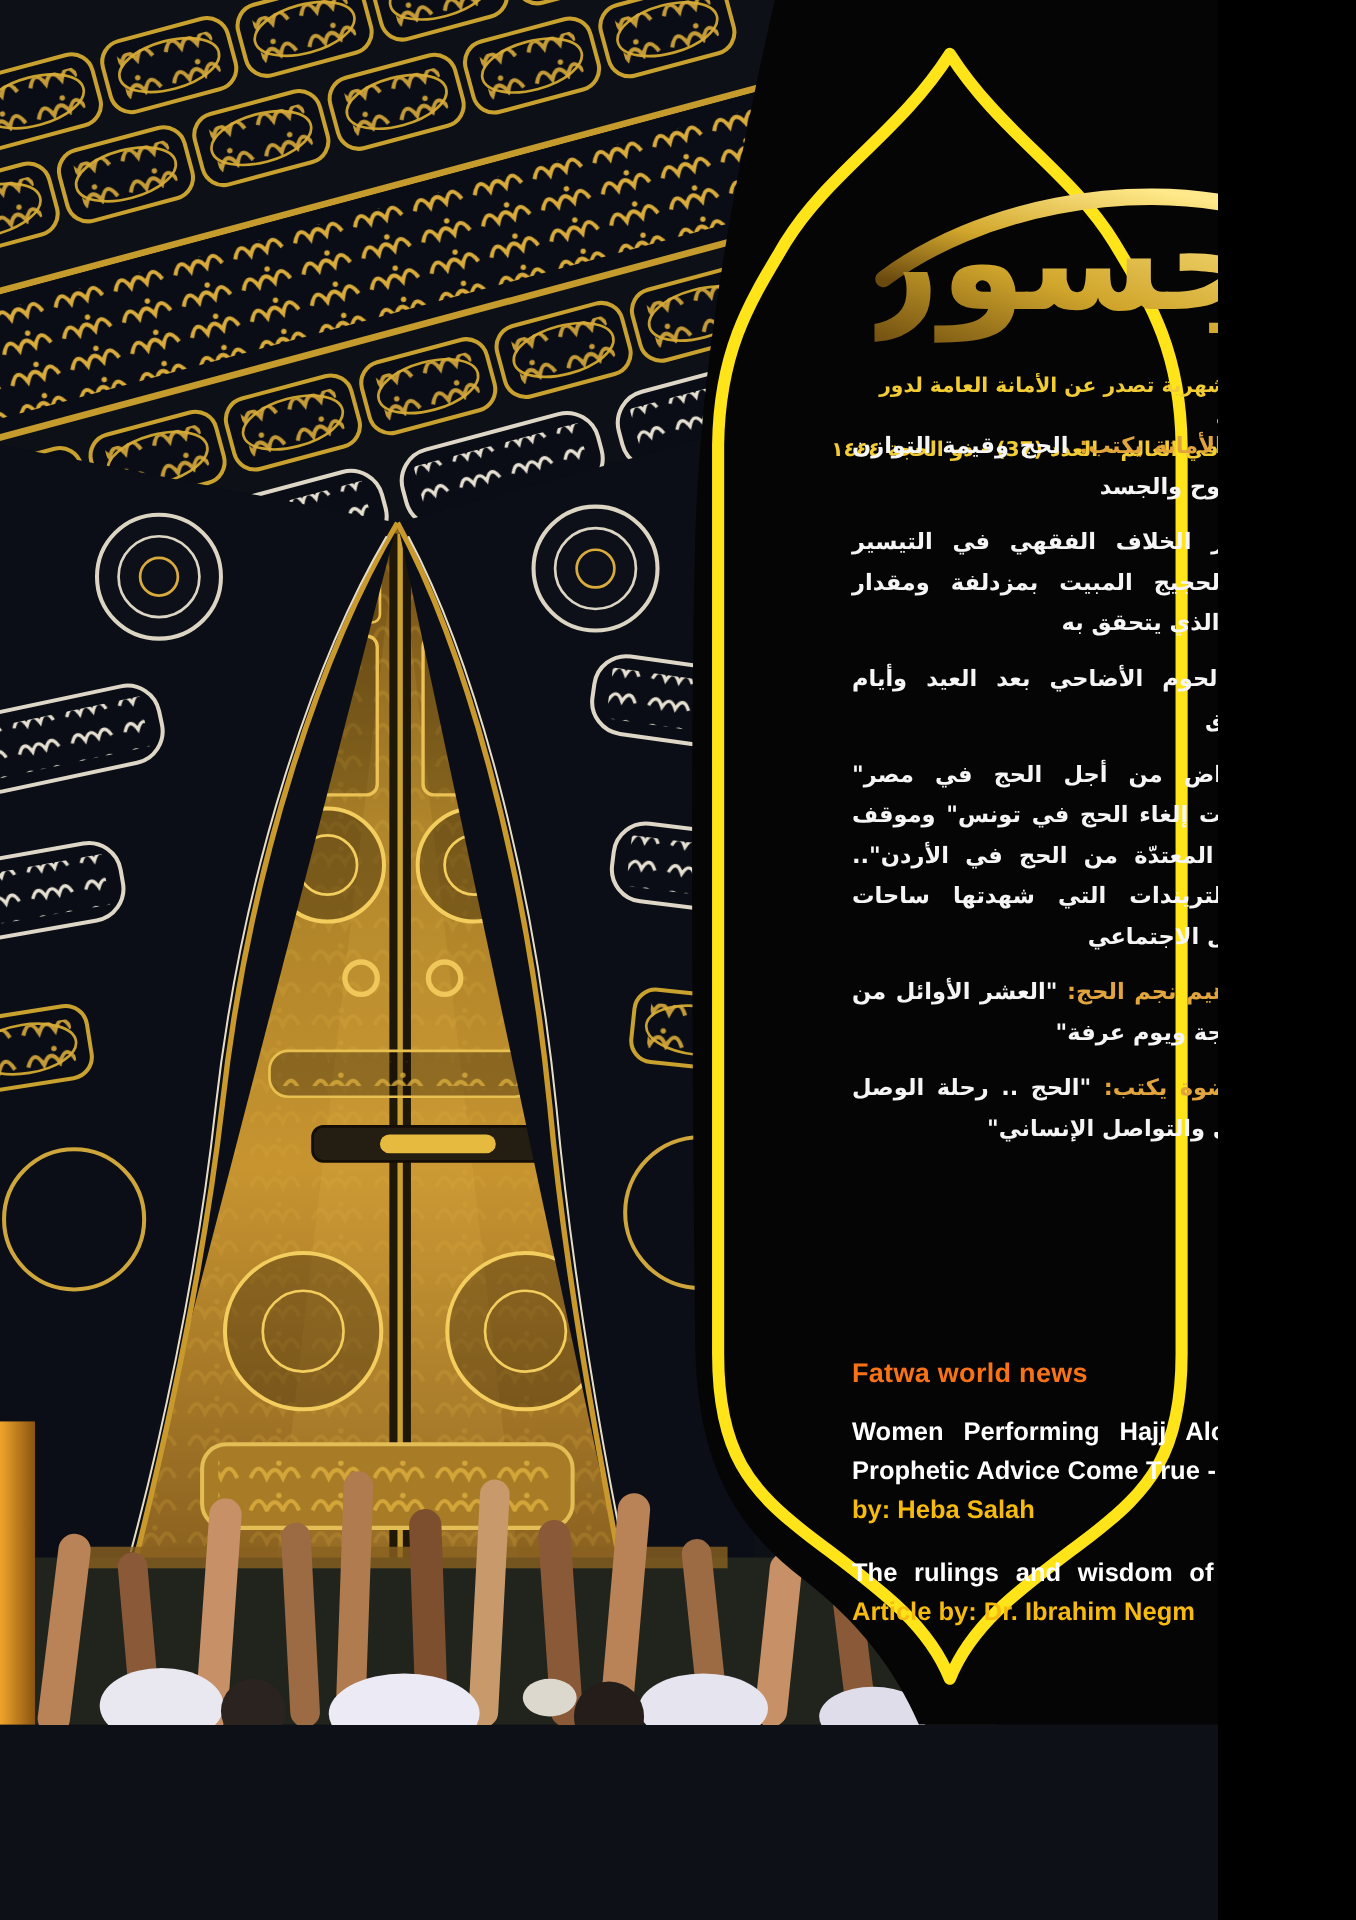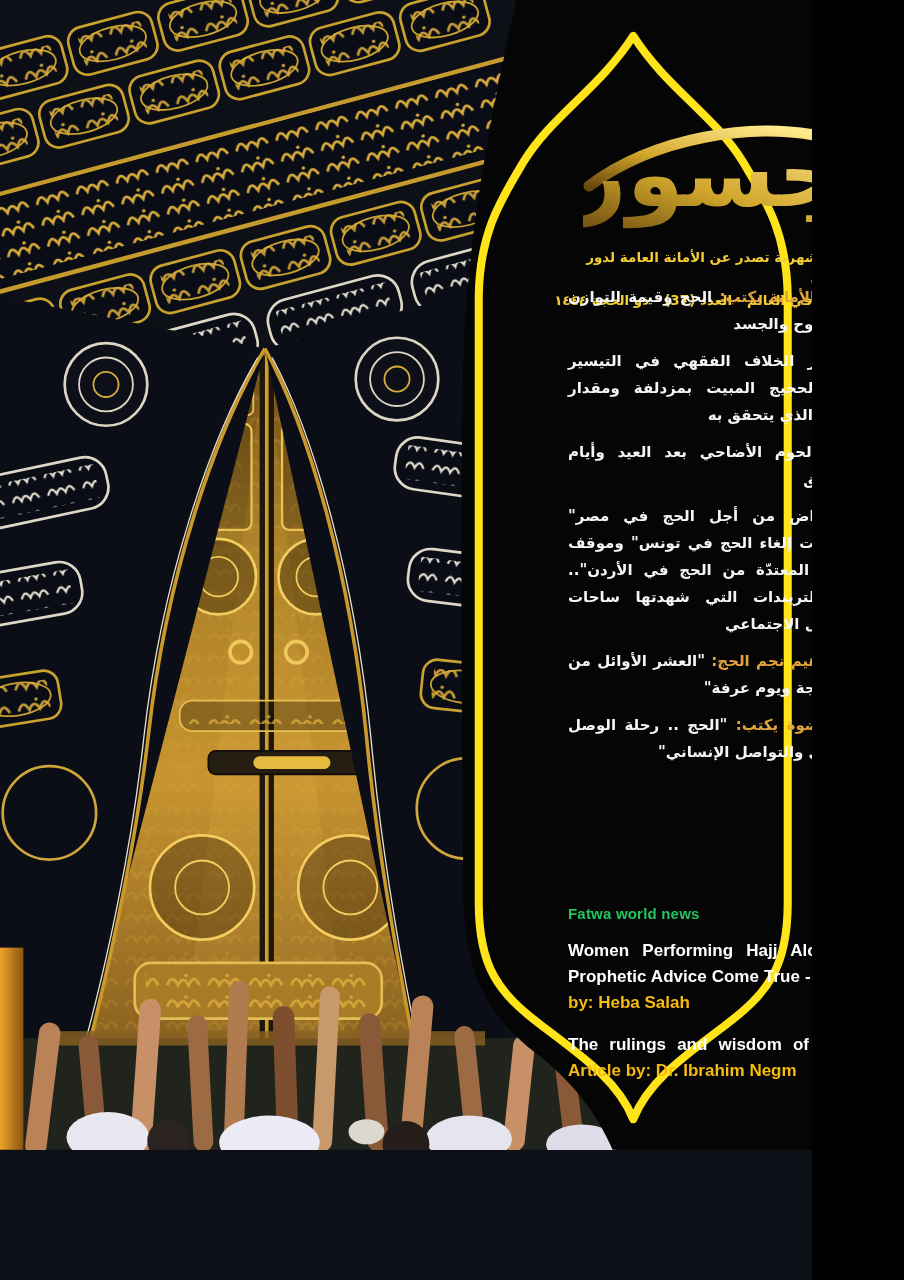--- a/index.html
+++ b/index.html
@@ -18,21 +18,21 @@
   .masthead{position:absolute;left:548px;top:247px;width:310px;z-index:5;
             text-align:right;color:var(--masthead-yellow);
             font-size:13.5px;font-weight:bold;line-height:1.6;direction:rtl;}
   .headlines{position:absolute;left:568px;top:284px;width:296px;z-index:5;direction:rtl;}
   .headline{margin:0 0 10px 0;font-size:15px;font-weight:bold;line-height:27px;
             text-align:justify;color:var(--headline-white);}
   .headline .accent-ar{color:var(--arabic-accent);}
   .headline .white-ar{color:var(--headline-white);}
   .english{position:absolute;left:568px;top:905px;width:300px;z-index:5;direction:ltr;
            font-family:"Liberation Sans","DejaVu Sans",sans-serif;}
-  .english h3{margin:0 0 16px 0;font-size:15px;color:#22c55e;letter-spacing:.2px;}
+  .english h3{margin:0 0 16px 0;font-size:18px;color:#f97316;letter-spacing:.2px;}
   .english .e-item{margin:0 0 16px 0;font-size:17px;font-weight:bold;line-height:26px;
                    text-align:justify;color:#ffffff;}
   .english .accent-en{color:var(--english-accent);}
   .lamp-outline{stroke:var(--outline-yellow);}
 </style>
 </head>
 <body>
 
 <div class="cover">
 

